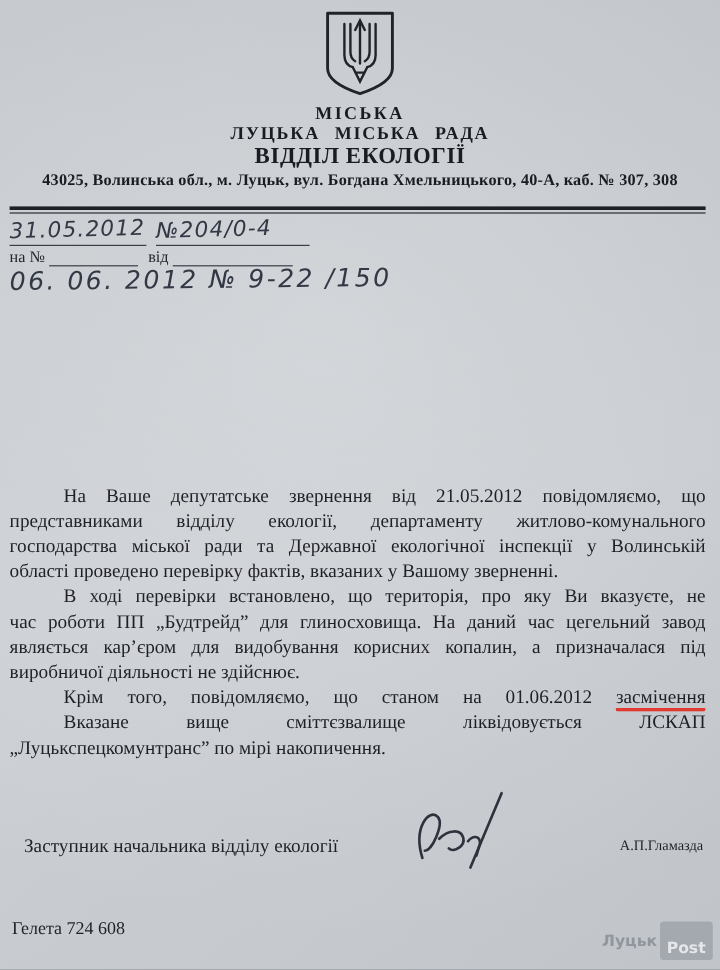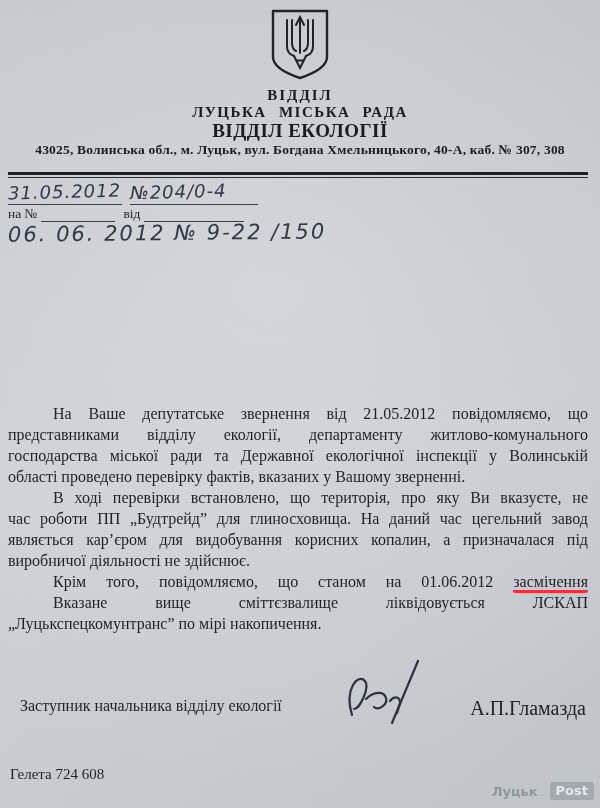--- a/index.html
+++ b/index.html
@@ -44,28 +44,28 @@
   .body{position:absolute;left:8px;top:377px;width:580px;font-size:16px;line-height:21px;margin-top:26px;}
   .bl{text-align:justify;text-align-last:justify;white-space:nowrap;}
   .bl-last{text-align:left;white-space:nowrap;}
   .ind{padding-left:45px;}
   .u-red{
     background:linear-gradient(#e03a31,#e03a31) 0 100%/100% 3.5px no-repeat;
     padding-bottom:3px;border-radius:2px;
   }
   
   .sig-label{position:absolute;left:20px;top:697px;font-size:16px;}
-  .sig-name{position:absolute;right:14px;top:697px;font-size:20px;}
+  .sig-name{position:absolute;right:14px;top:697px;font-size:12px;}
   .sig-mark{position:absolute;left:330px;top:655px;width:110px;height:82px;}
   
   .executor{position:absolute;left:10px;top:766px;font-size:15px;}
   .watermark{position:absolute;right:6px;bottom:8px;display:flex;align-items:center;
     font-family:"DejaVu Sans", sans-serif;font-weight:bold;font-size:13px;opacity:.75;}
   .wm-1{color:#80878e;}
-  .wm-2{background:#9aa0a6;color:#f2f3f5;padding:1px 6px 2px;border-radius:3px;margin-left:12px;}
+  .wm-2{background:#9aa0a6;color:#f2f3f5;padding:15px 6px 2px;border-radius:3px;margin-left:2px;}
 </style>
 </head>
 <body>
 
 <div class="page">
 
   <div class="emblem">
     <svg viewBox="0 0 74 74" width="74" height="74">
       <g fill="none" stroke="#202329" stroke-width="2.4" stroke-linejoin="round">
         <path d="M10 3 H64 V49 Q64 61 37 70 Q10 61 10 49 Z"></path>
@@ -75,21 +75,21 @@
         <path d="M50 12 V38 Q50 46 43 48"></path>
         <path d="M29 12 V35 Q29 41 33 43"></path>
         <path d="M45 12 V35 Q45 41 41 43"></path>
         <path d="M37 10 V45"></path>
         <path d="M33 17 L37 9 L41 17"></path>
         <path d="M31 48 L37 60 L43 48"></path>
         <path d="M33.5 52.5 L40.5 52.5"></path>
       </g>
     </svg>
   </div>
-  <div class="hdr hdr-country">ВІДДІЛ</div>
+  <div class="hdr hdr-country">МІСЬКА</div>
   <div class="hdr hdr-council">ЛУЦЬКА  МІСЬКА  РАДА</div>
   <div class="hdr hdr-dept">ВІДДІЛ ЕКОЛОГІЇ</div>
   <div class="hdr hdr-addr">43025, Волинська обл., м. Луцьк, вул. Богдана Хмельницького, 40-А, каб. № 307, 308</div>
   <div class="rule"></div>
 
   <div class="ref-row1">
     <div class="slot slot1">
       <span class="hand hw1">31.05.2012</span>
     </div>
     <div class="slot slot2">

